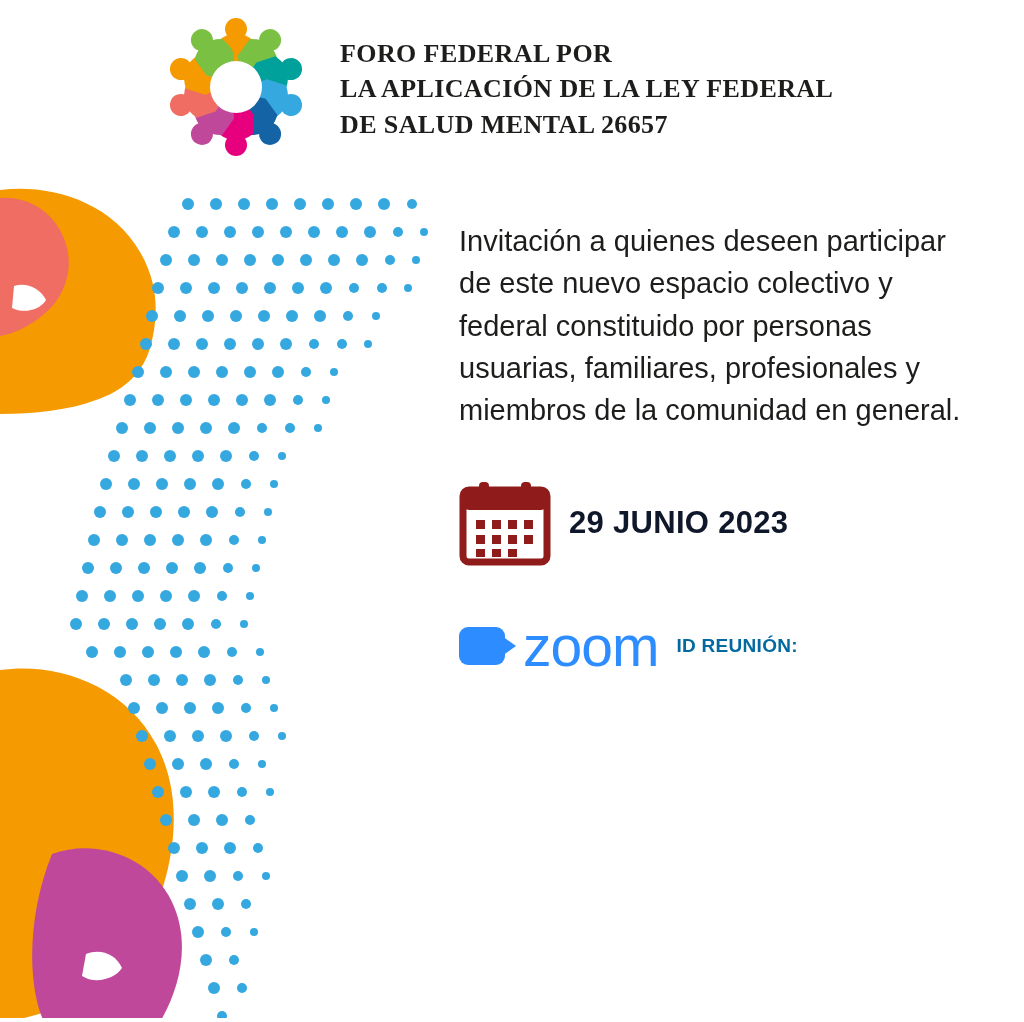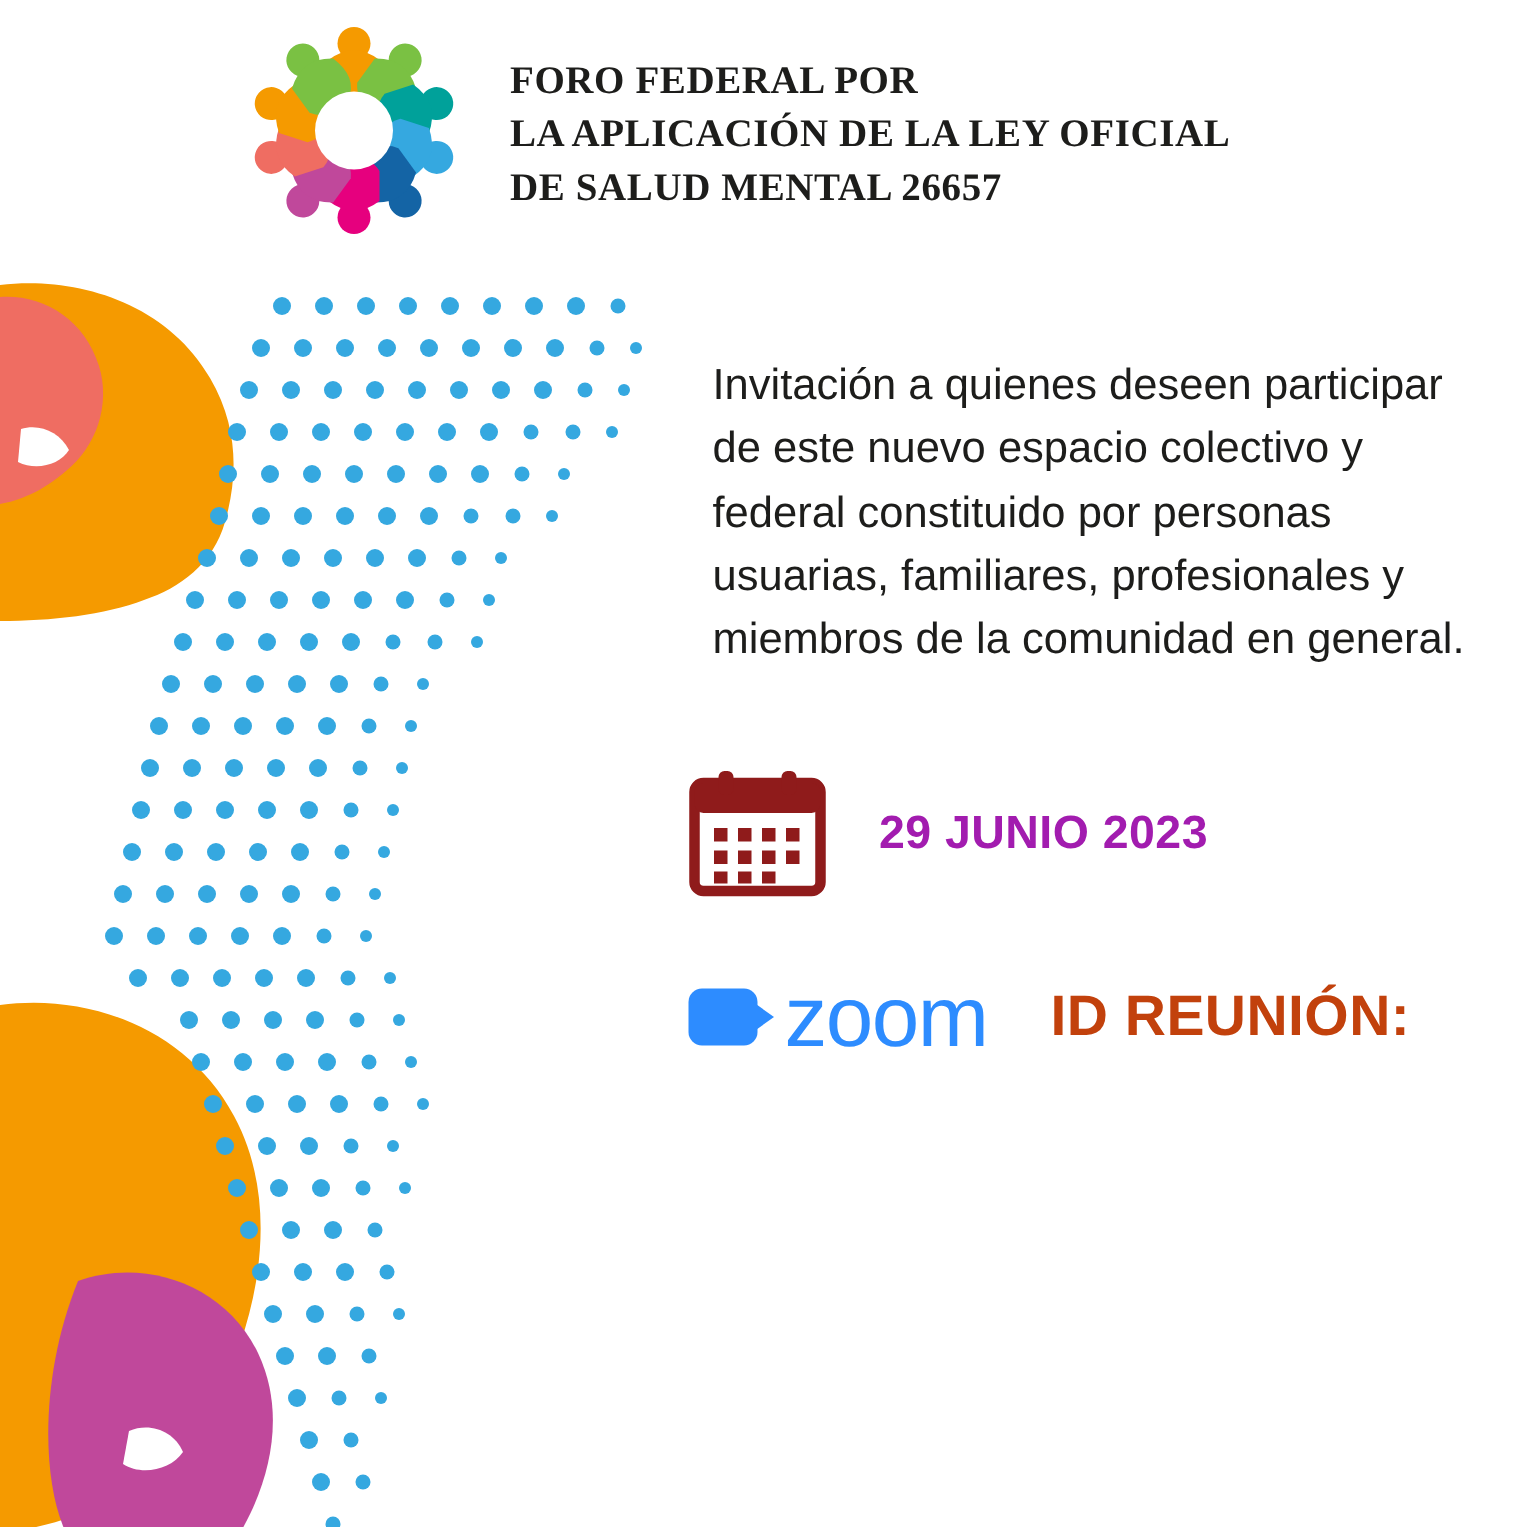--- a/index.html
+++ b/index.html
@@ -76,35 +76,35 @@
     font-size: 38px;
     line-height: 1.32;
     letter-spacing: 0.2px;
     margin: 0;
     padding-top: 8px;
   }
   .intro {
     color: #1d1d1b;
     font-size: 29px;
     line-height: 1.46;
-    margin: 16px;
+    margin: 0;
     padding-top: 42px;
     max-width: 520px;
   }
 
   
   .date-row {
     display: flex;
     align-items: center;
     padding-top: 48px;
   }
   .cal-icon { flex: none; width: 92px; height: 86px; }
   .date-text {
-    margin-left: 35px;
-    color: #a21caf;
+    margin-left: 18px;
+    color: #0f172a;
     font-weight: bold;
     font-size: 31px;
     line-height: 1.28;
     letter-spacing: 0.3px;
   }
 
   
   .zoom-row {
     display: flex;
     align-items: center;
@@ -136,24 +136,24 @@
   }
   .zoom-word {
     color: #2d8cff;
     font-size: 57px;
     font-weight: normal;
     letter-spacing: -1px;
     margin-left: 18px;
     line-height: 1;
   }
   .zoom-id {
-    margin-left: 42px;
-    color: #c2410c;
+    margin-left: 18px;
+    color: #0369a1;
     font-weight: bold;
-    font-size: 38px;
+    font-size: 19px;
     line-height: 1.28;
     letter-spacing: 0.3px;
   }
   .bottom-rule {
     position: absolute;
     left: 0;
     bottom: 0;
     width: 1024px;
     height: 8px;
     background: #ffffff;
@@ -208,21 +208,21 @@
           <g transform="rotate(324)">
             <circle cx="0" cy="-58" r="11" fill="#7ac143"></circle>
             <path d="M-17,-47 q17,-13 34,0 q6,20 -8,28 q-18,5 -26,-8 z" fill="#7ac143"></path>
           </g>
           <circle cx="0" cy="0" r="26" fill="#ffffff"></circle>
         </g>
       </svg>
     </div>
     <div class="header-title">
       <div>FORO FEDERAL POR</div>
-      <div>LA APLICACIÓN DE LA LEY OFICIAL</div>
+      <div>LA APLICACIÓN DE LA LEY FEDERAL</div>
       <div>DE SALUD MENTAL 26657</div>
     </div>
   </div>
 
   <div class="art">
     <svg width="460" height="844" viewBox="0 0 460 844" aria-hidden="true">
 
       <g>
         <path d="M0,12 C48,6 110,22 140,74 C160,108 158,142 150,170 C142,198 120,214 96,222 C70,232 34,236 0,236 Z" fill="#f59a00"></path>
         <path d="M0,20 C28,18 56,34 66,66 C74,92 64,120 44,136 C28,150 12,156 0,158 Z" fill="#ef6d62"></path>

